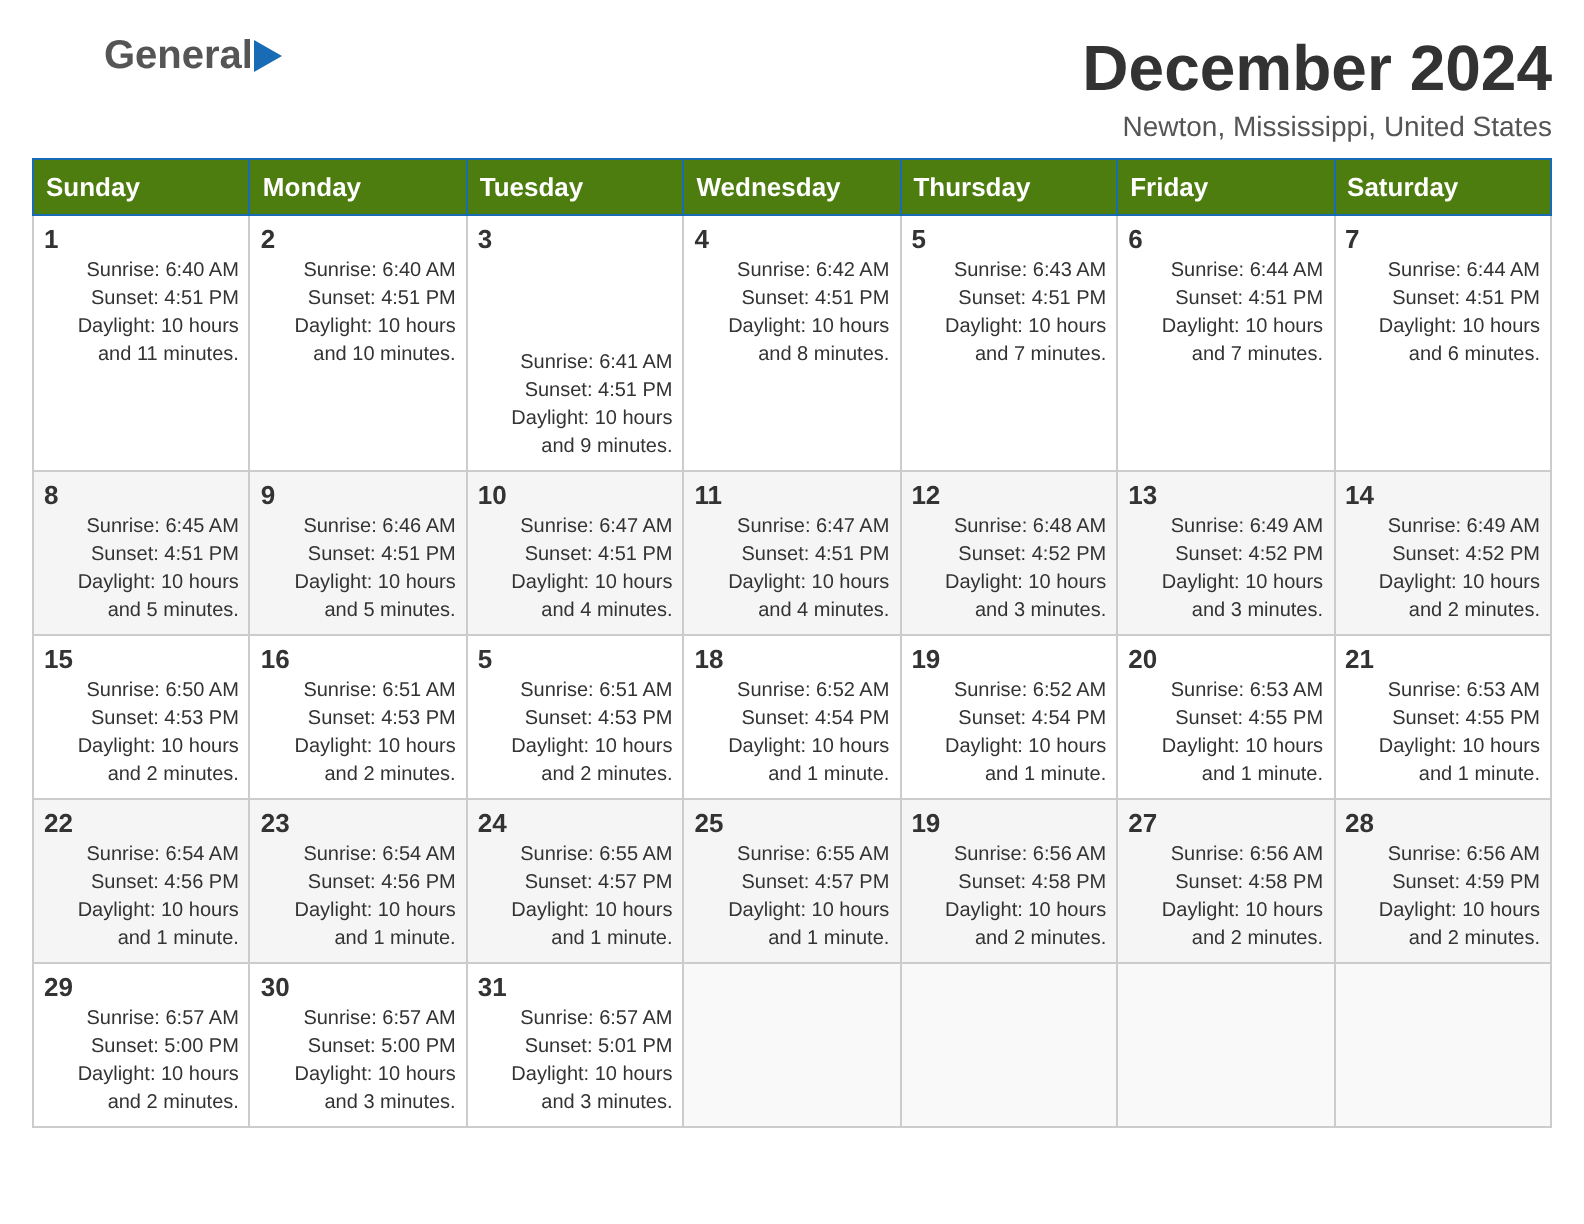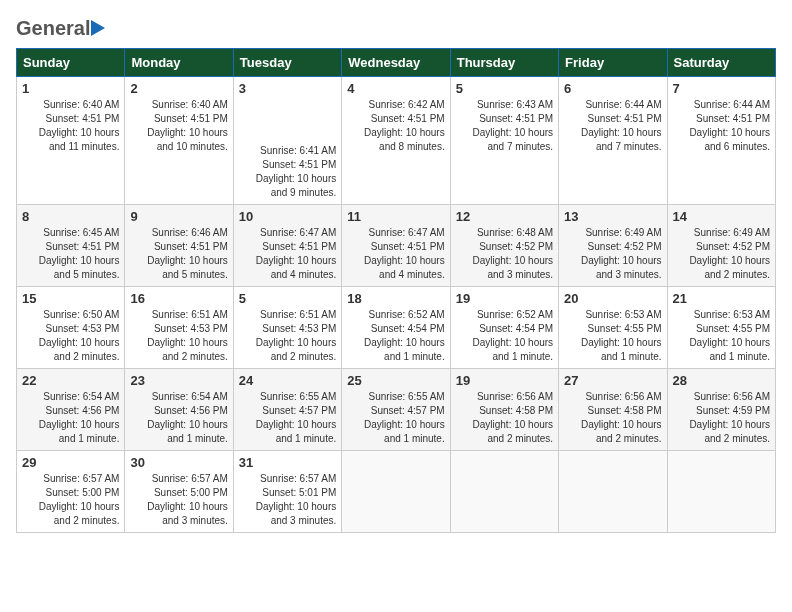--- a/index.html
+++ b/index.html
@@ -14,21 +14,21 @@
       display: flex;
       justify-content: space-between;
       align-items: flex-start;
       margin-bottom: 8px;
     }
     .title-block { text-align: right; }
     .main-title { font-size: 32px; font-weight: bold; color: #333; }
     .subtitle { font-size: 14px; color: #555; margin-top: 2px; }
     .calendar { width: 100%; border-collapse: collapse; margin-top: 8px; }
     .calendar th {
-      background: #14532d;
+      background: #4d7c0f;
       color: #fff;
       font-size: 13px;
       font-weight: bold;
       padding: 6px 6px;
       text-align: left;
       border: 1px solid #1a6bb5;
     }
     .calendar td {
       border: 1px solid #ccc;
       vertical-align: top;
@@ -45,38 +45,43 @@
       font-weight: bold;
       display: block;
       margin-bottom: 2px;
     }
     .cell-text { font-size: 10px; line-height: 1.4; color: #333; text-align: right; }
     .empty-cell { background: #f9f9f9 !important; }
     .logo-wrapper {
       display: flex;
       align-items: center;
       gap: 0;
+      margin-left: 36px;
     }
     .logo-g { color: #555; font-size: 20px; font-weight: bold; }
     .logo-b { color: #1a6bb5; font-size: 20px; font-weight: bold; }
     .logo-arrow-svg { margin-left: 1px; }
     .logo-section { display: flex; flex-direction: column; line-height: 1.2; }
   </style>
 </head>
 <body>
 
 <div class="header">
   <div class="logo-section">
     <div class="logo-wrapper">
       <span class="logo-g">General</span>
       <svg class="logo-arrow-svg" width="16" height="20" viewBox="0 0 16 20">
         <polygon points="0,2 14,10 0,18" fill="#1a6bb5"></polygon>
       </svg>
     </div>
   </div>
+  <div class="title-block">
+    <div class="main-title">December 2024</div>
+    <div class="subtitle">Newton, Mississippi, United States</div>
+  </div>
 </div>
 
 <table class="calendar">
   <thead>
     <tr>
     <th>Sunday</th>
         <th>Monday</th>
         <th>Tuesday</th>
         <th>Wednesday</th>
         <th>Thursday</th>

